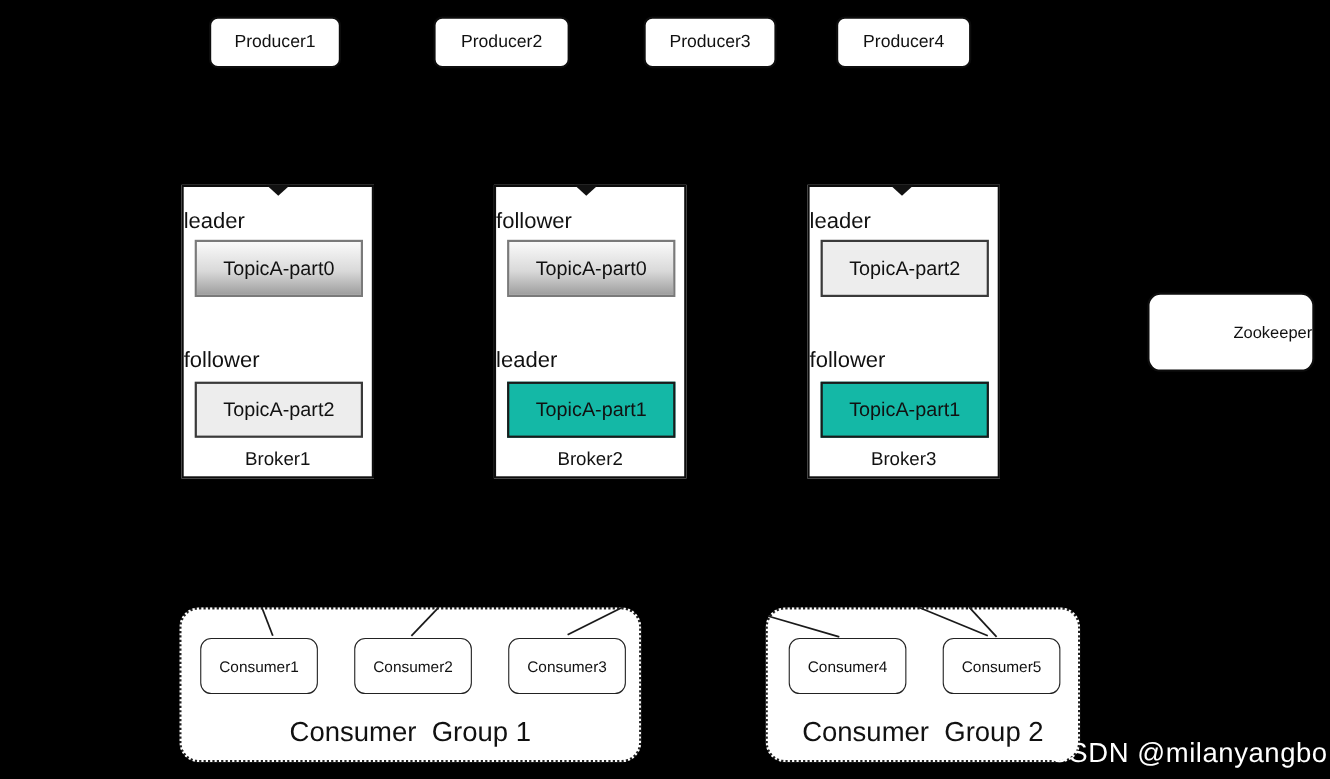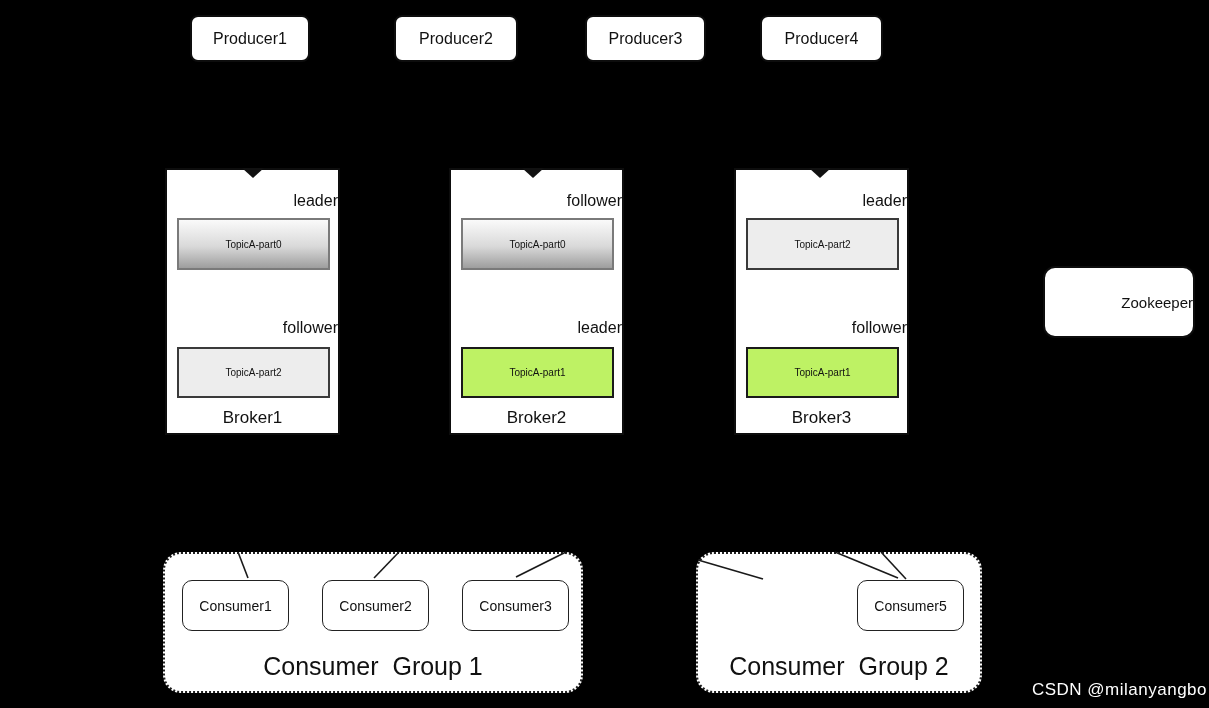--- a/index.html
+++ b/index.html
@@ -12,31 +12,31 @@
     position:absolute;top:15px;height:47px;background:#ffffff;border:2px solid #0d0d0d;
     border-radius:8px;display:flex;align-items:center;justify-content:center;
     font-size:16px;box-sizing:border-box;
   }
   
   .broker{
     position:absolute;top:168px;width:175px;height:267px;background:#ffffff;
     border:2px solid #0d0d0d;box-sizing:border-box;
   }
   .role{
-    position:absolute;left:0;right:0;text-align:right;font-size:16px;height:18px;line-height:18px;margin-left:34px;
+    position:absolute;left:0;right:0;text-align:left;font-size:20px;height:18px;line-height:18px;
   }
   .role1{top:22px;} .role2{top:149px;}
   .part{
     position:absolute;left:10px;width:153px;height:52px;box-sizing:border-box;
-    display:flex;align-items:center;justify-content:center;font-size:10px;
+    display:flex;align-items:center;justify-content:center;font-size:18px;
   }
   .p1{top:48px;} .p2{top:177px;height:51px;}
   .part-gradient{background:linear-gradient(to bottom,#fafafa 0%,#d9d9d9 55%,#9e9e9e 100%);border:2px solid #7a7a7a;}
   .part-flat{background:#ededed;border:2px solid #3a3a3a;}
-  .part-white{background:#bef264;border:2px solid #1a1a1a;}
+  .part-white{background:#14b8a6;border:2px solid #1a1a1a;}
   .broker-name{
     position:absolute;left:0;right:0;top:238px;text-align:center;font-size:17px;height:20px;line-height:20px;
   }
   
   .zookeeper{
     position:absolute;left:1043px;top:266px;width:152px;height:72px;background:#ffffff;
     border:2px solid #0d0d0d;border-radius:12px;display:flex;align-items:center;justify-content:flex-end;
     font-size:15px;box-sizing:border-box;
   }
   
@@ -49,21 +49,21 @@
     border-radius:10px;display:flex;align-items:center;justify-content:center;font-size:14px;
     box-sizing:border-box;
   }
   .group-label{
     position:absolute;left:0;right:0;top:98px;text-align:center;font-size:25px;white-space:pre;
   }
   
   .overlay{position:absolute;left:0;top:0;pointer-events:none;}
   
   .watermark{
-    position:absolute;right:2px;bottom:8px;color:#ffffff;font-size:17px;letter-spacing:0.5px;
+    position:absolute;right:2px;bottom:8px;color:#ffffff;font-size:25px;letter-spacing:0.5px;
   }
 </style>
 </head>
 <body>
 
 <div class="canvas">
 
   <div class="producer" style="left:190px;width:120px;">
     <span>Producer1</span>
   </div>
@@ -124,20 +124,23 @@
     <div class="consumer" style="left:157px;">
       <span>Consumer2</span>
     </div>
     <div class="consumer" style="left:297px;">
       <span>Consumer3</span>
     </div>
     <div class="group-label">Consumer  Group 1</div>
   </div>
 
   <div class="cgroup" style="left:696px;width:286px;">
+    <div class="consumer" style="left:19px;">
+      <span>Consumer4</span>
+    </div>
     <div class="consumer" style="left:159px;">
       <span>Consumer5</span>
     </div>
     <div class="group-label">Consumer  Group 2</div>
   </div>
 
   <svg class="overlay" width="1209" height="708" viewBox="0 0 1209 708">
 
     <polygon points="242,168 264,168 253,178" fill="#111"></polygon>
     <polygon points="522,168 544,168 533,178" fill="#111"></polygon>

